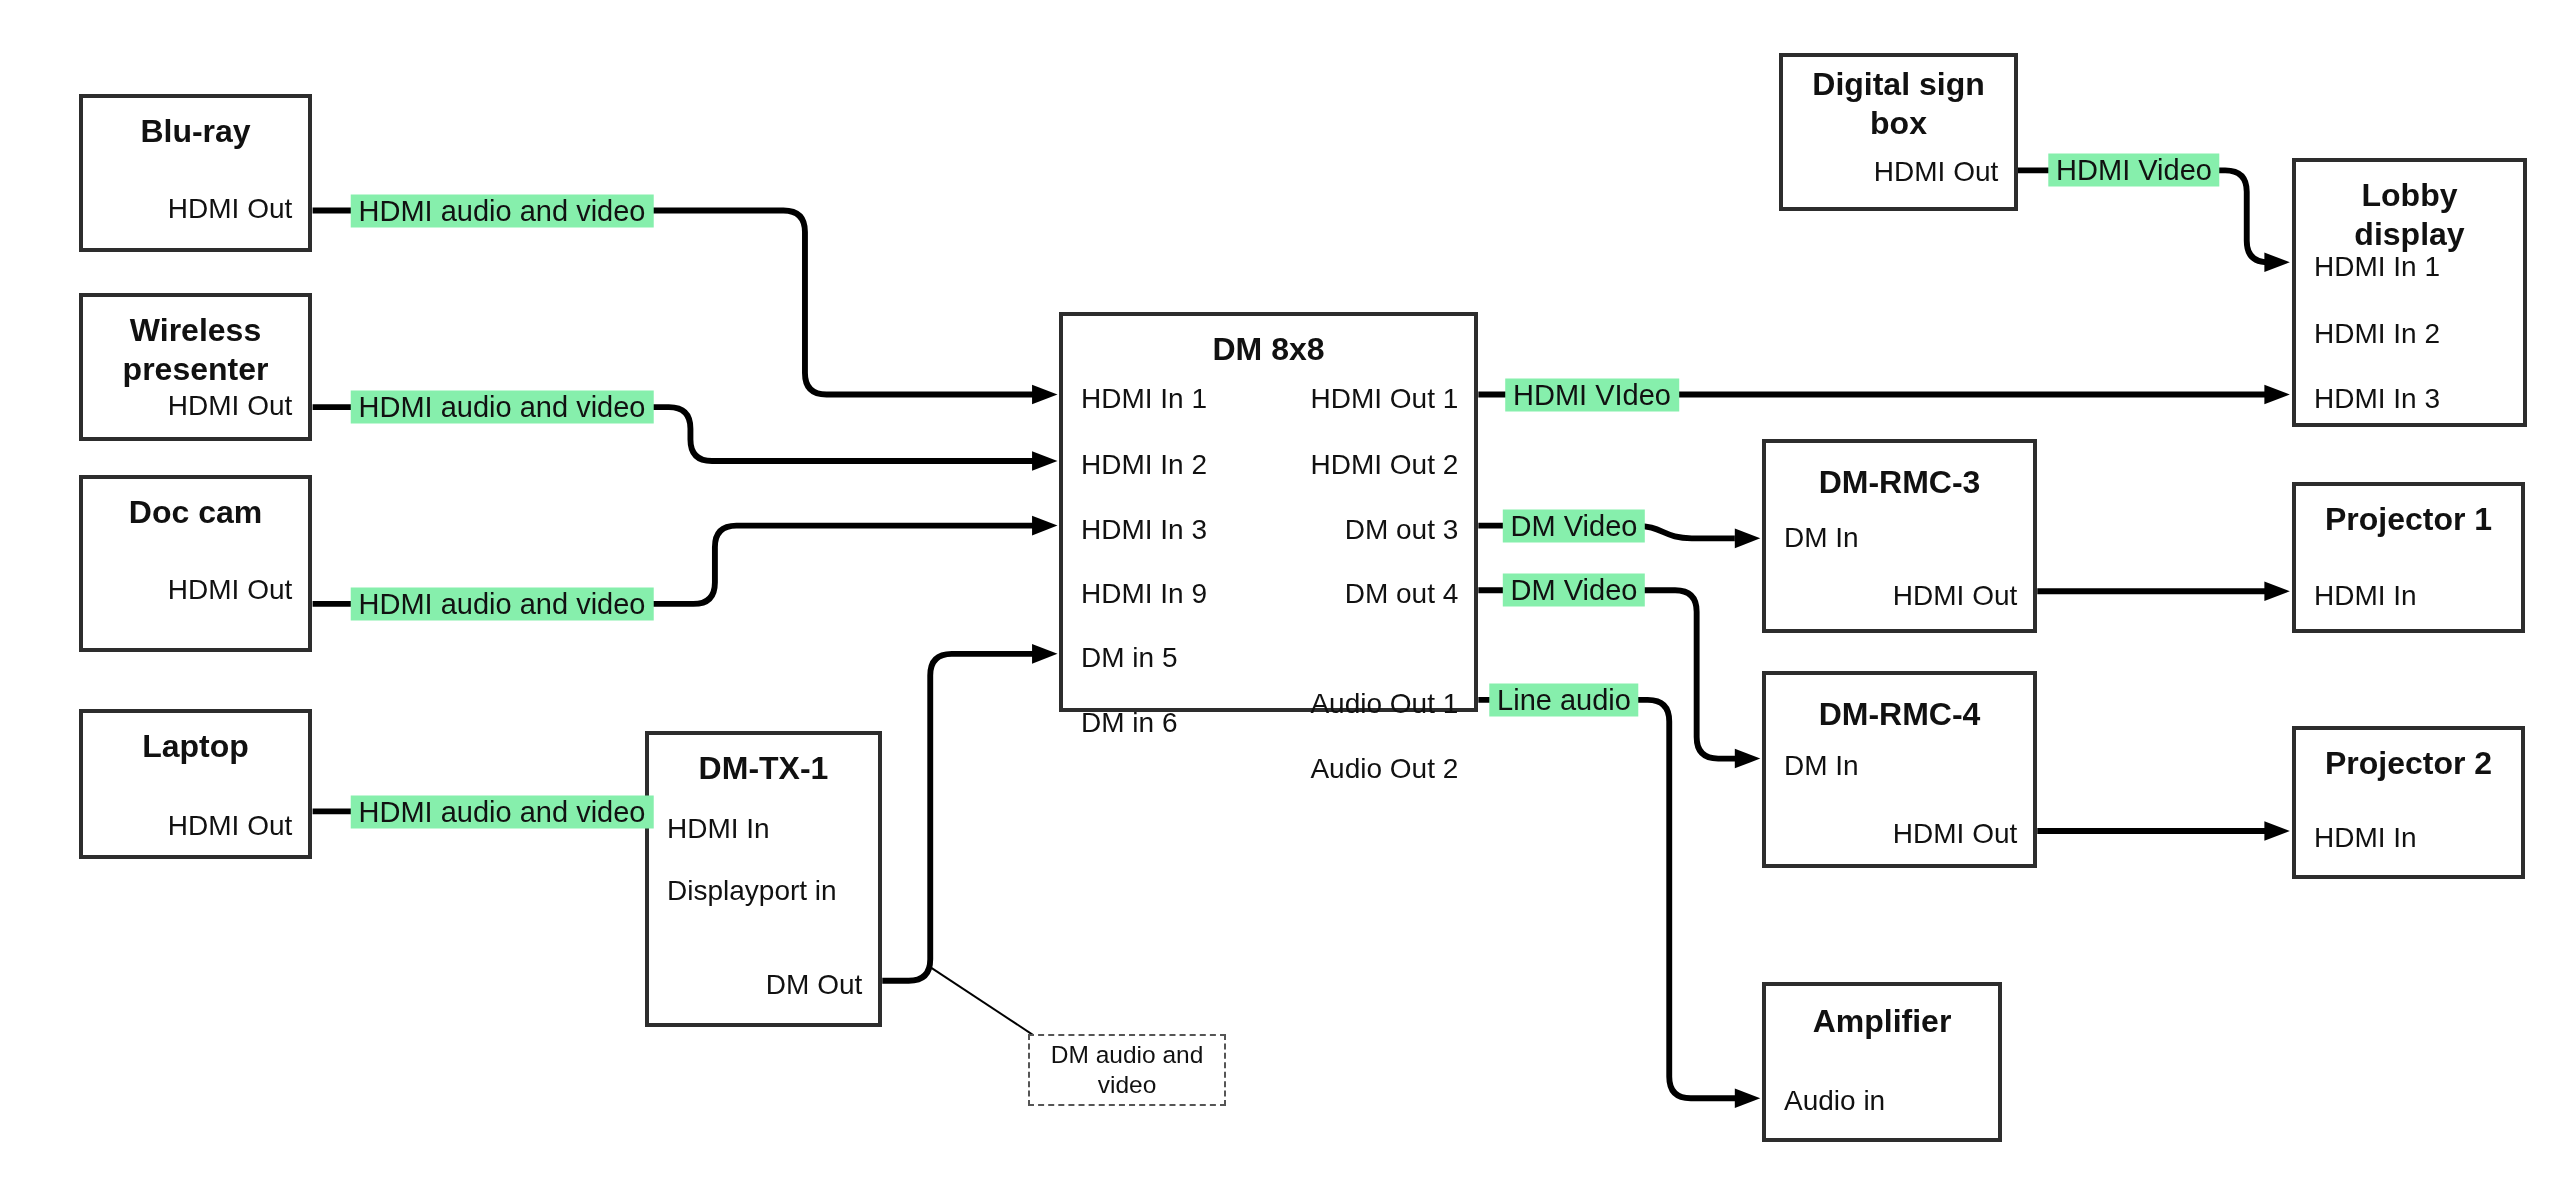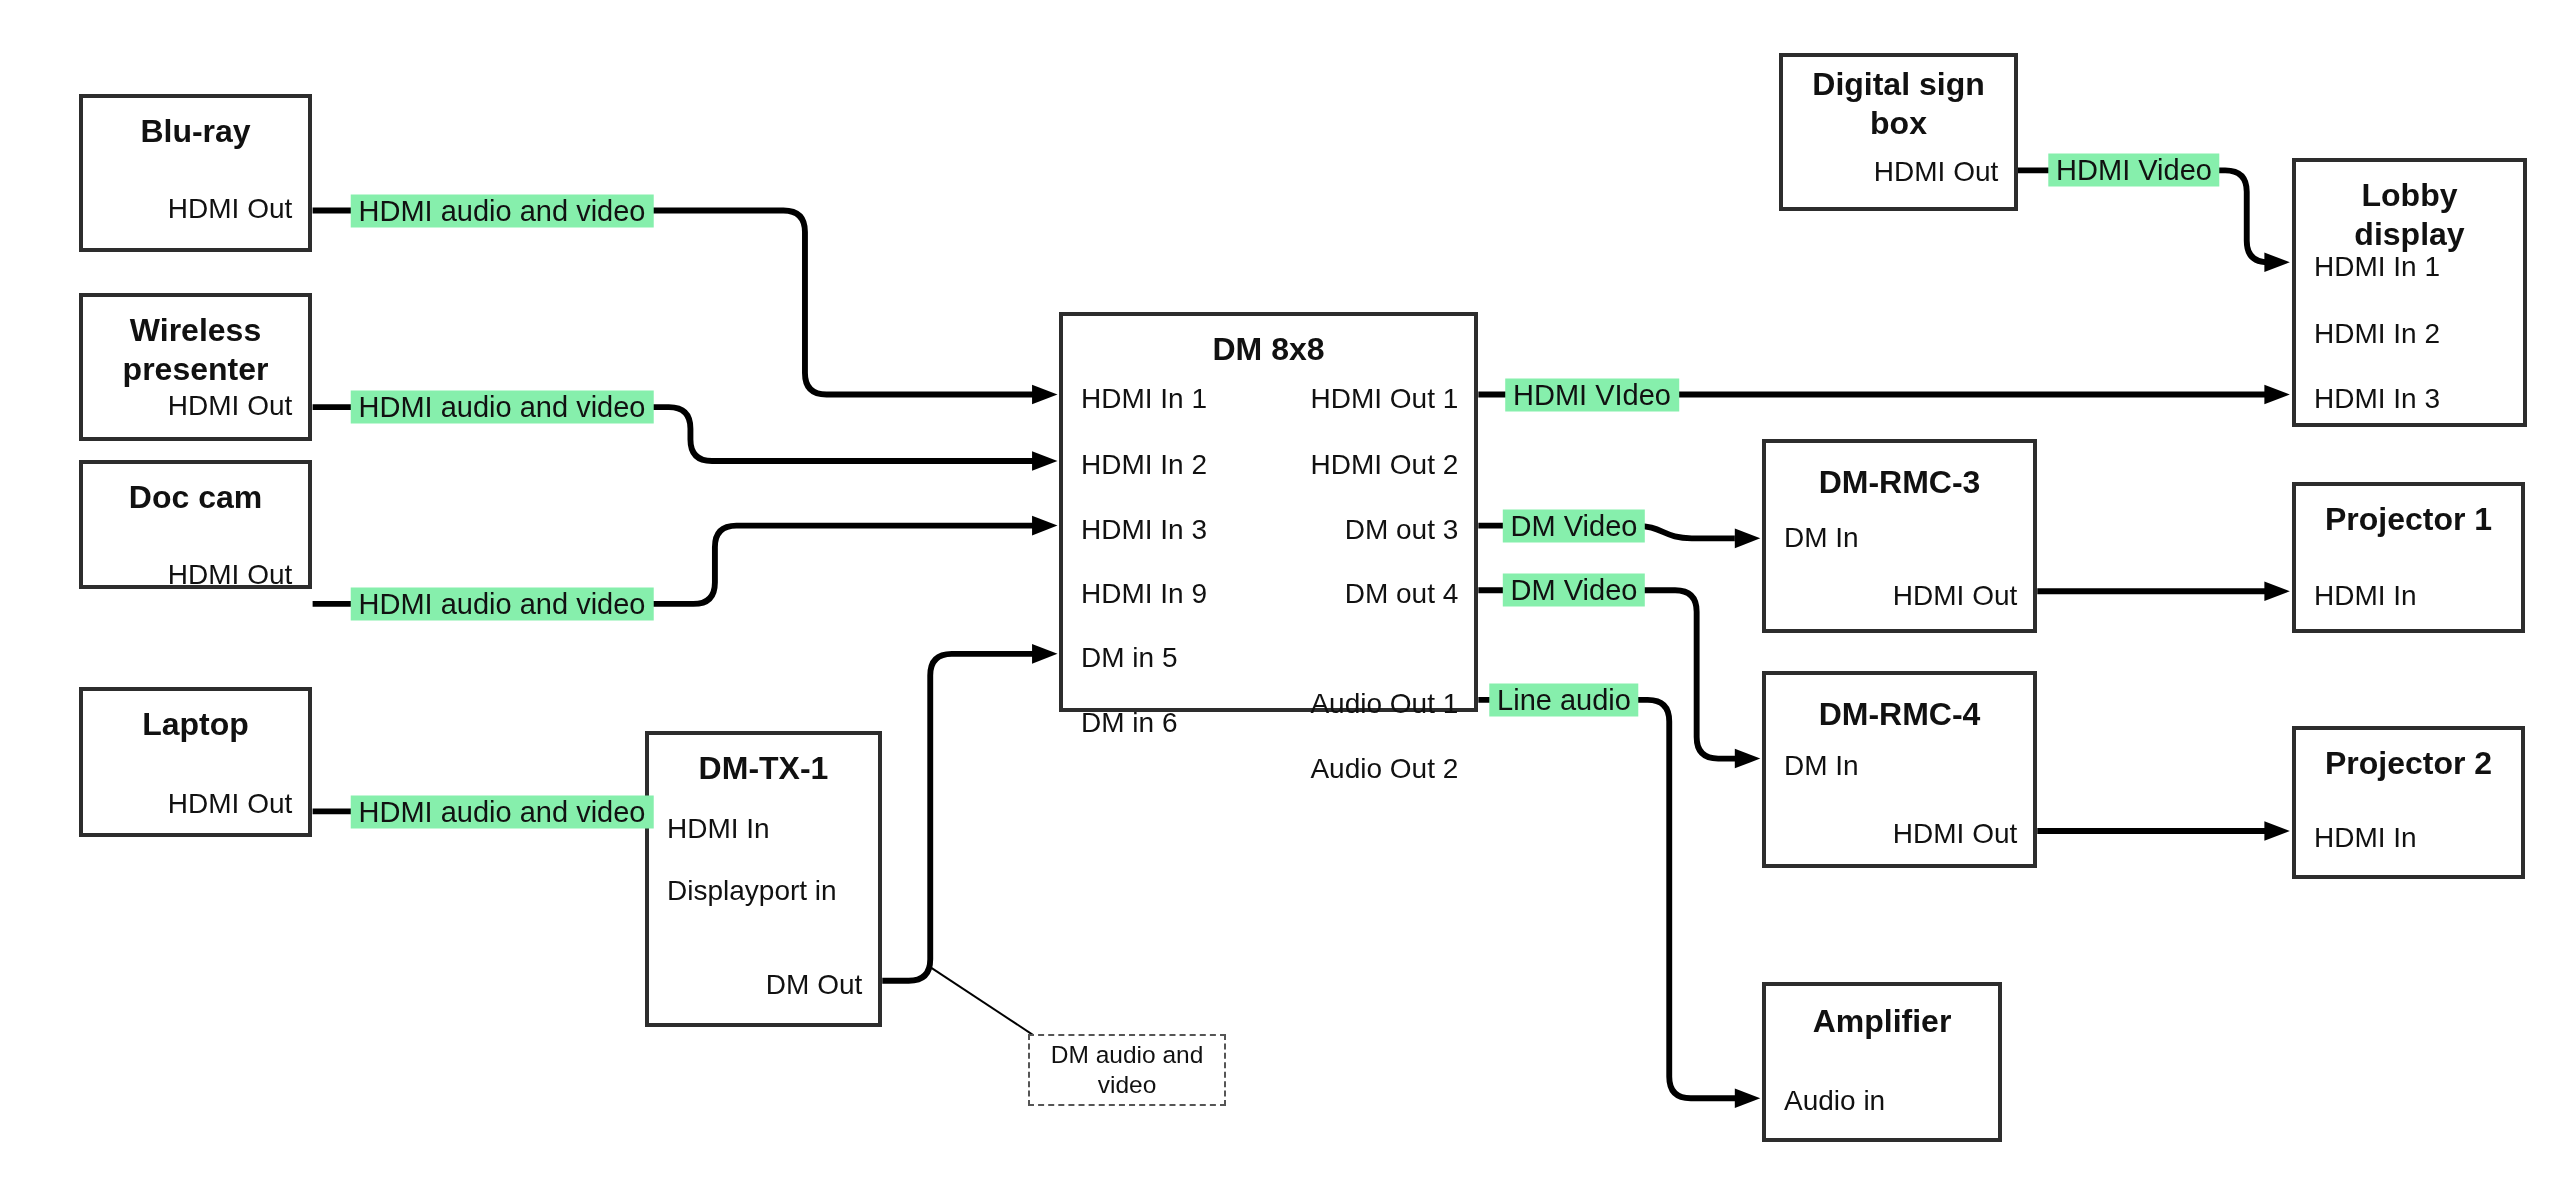--- a/index.html
+++ b/index.html
@@ -72,26 +72,26 @@
     <div class="title">Blu-ray</div>
     <div class="port pr" style="top:94px">HDMI Out</div>
   </div>
 
   <div class="node" style="left:79px;top:293px;width:233px;height:148px">
     <div class="title">Wireless
 presenter</div>
     <div class="port pr" style="top:92px">HDMI Out</div>
   </div>
 
-  <div class="node" style="left:79px;top:460px;width:233px;height:129px">
+  <div class="node" style="left:79px;top:475px;width:233px;height:177px">
     <div class="title">Doc cam</div>
     <div class="port pr" style="top:94px">HDMI Out</div>
   </div>
 
-  <div class="node" style="left:79px;top:687px;width:233px;height:150px">
+  <div class="node" style="left:79px;top:709px;width:233px;height:150px">
     <div class="title">Laptop</div>
     <div class="port pr" style="top:96px">HDMI Out</div>
   </div>
 
   <div class="node" style="left:645px;top:731px;width:237px;height:296px">
     <div class="title">DM-TX-1</div>
     <div class="port pl" style="top:77px">HDMI In</div>
     <div class="port pl" style="top:139px">Displayport in</div>
     <div class="port pr" style="top:233px">DM Out</div>
   </div>

